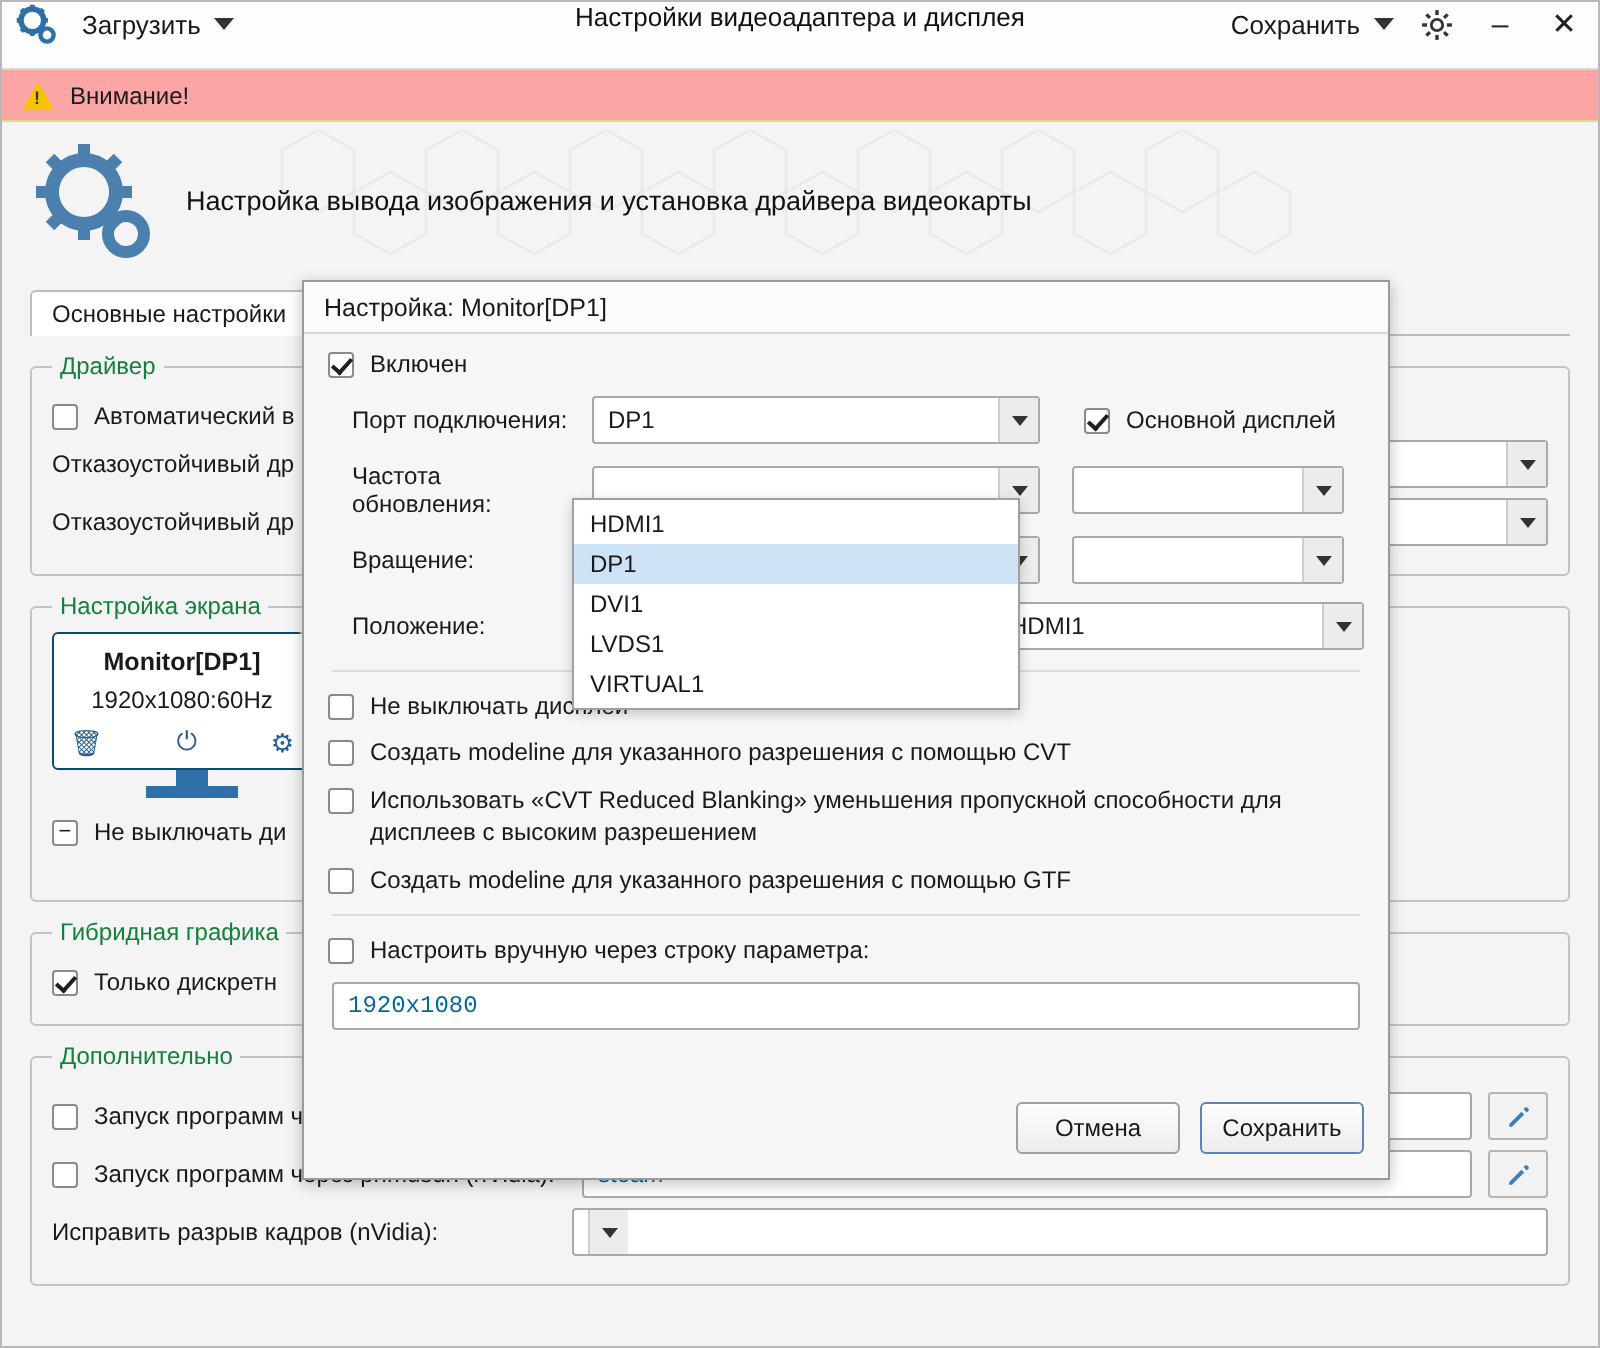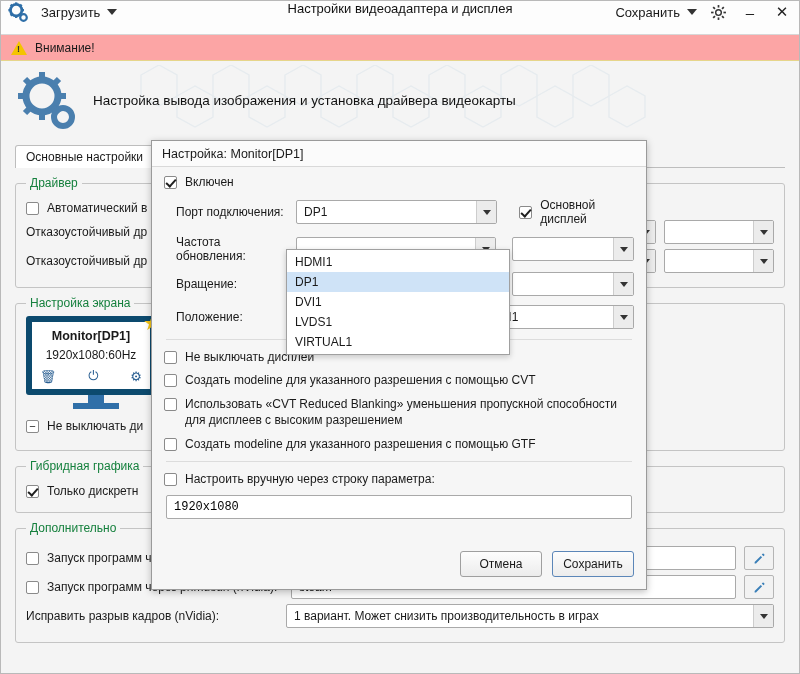--- a/index.html
+++ b/index.html
@@ -128,29 +128,29 @@
   }
   .arrow-dn {
     width: 0; height: 0;
     border-left: 4px solid transparent;
     border-right: 4px solid transparent;
     border-top: 5px solid #333;
   }
   .txtfield {
     height: 24px; border: 1px solid #a9a9a9; background: #fff;
     display: flex; align-items: center; padding: 0 7px;
-    font-size: 12px; color: #000000; border-radius: 2px;
+    font-size: 12px; color: #0369a1; border-radius: 2px;
   }
   .iconbtn {
     width: 30px; height: 24px; border: 1px solid #b5b5b5; background: #f2f2f2;
     display: flex; align-items: center; justify-content: center; border-radius: 2px;
   }
   
   .monitor-box {
-    width: 130px; border: 6px solid #0c4a6e; background: #fff;
+    width: 130px; border: 1px solid #0c4a6e; background: #fff;
     border-radius: 3px; padding: 7px 8px 5px 8px; position: relative;
   }
   .mon-title { font-size: 12.5px; font-weight: bold; text-align: center; }
   .mon-res { font-size: 12px; text-align: center; margin-top: 5px; }
   .mon-icons {
     display: flex; align-items: center; justify-content: space-between;
     margin-top: 6px; font-size: 13px; color: #2a5f92;
   }
   .mon-stand {
     width: 46px; height: 6px; background: #2f6fa8; margin: 0 auto;
@@ -159,21 +159,21 @@
   .star {
     position: absolute; right: -11px; top: -11px; color: #f5c518; font-size: 20px;
   }
   .minus-box {
     width: 13px; height: 13px; border: 1px solid #8a8a8a; background: #fff;
     display: flex; align-items: center; justify-content: center; font-size: 11px;
     line-height: 1; border-radius: 2px;
   }
   
   .modal {
-    position: absolute; left: 150px; top: 79px; width: 496px; height: 450px;
+    position: absolute; left: 150px; top: 79px; width: 544px; height: 450px;
     background: #f6f6f6; border: 1px solid #9a9a9a;
     box-shadow: 0 2px 7px rgba(0,0,0,0.25);
     display: flex; flex-direction: column;
     z-index: 40;
   }
   .modal-head {
     height: 26px; flex: 0 0 26px; background: #fbfbfb;
     border-bottom: 1px solid #d9d9d9; display: flex; align-items: center;
     padding: 0 10px; font-size: 12.5px;
   }
@@ -398,21 +398,20 @@
           <div class="txtfield" style="flex:1">steam</div>
           <div class="iconbtn">
             <svg width="13" height="13" viewBox="0 0 16 16">
                 <path d="M2 12.3V14h1.7l7.5-7.5-1.7-1.7L2 12.3zM13.8 4.2a.9.9 0 0 0 0-1.3l-.7-.7a.9.9 0 0 0-1.3 0l-1 1 2 2 1-1z" fill="#3a7fb8"></path>
               </svg>
           </div>
         </div>
         <div class="row">
           <span class="lbl" style="width:252px">Исправить разрыв кадров (nVidia):</span>
           <div class="combo" style="flex:1">
-            <span>1 вариант. Может снизить производительность в играх</span>
             <span class="arrow-box">
                 <span class="arrow-dn"></span>
               </span>
           </div>
         </div>
       </fieldset>
 
     </div>
 
     <div class="modal">

